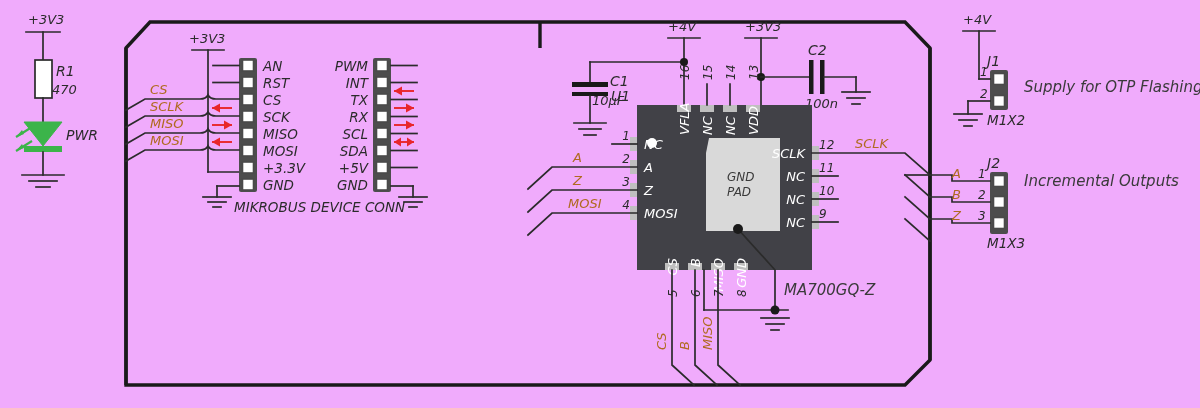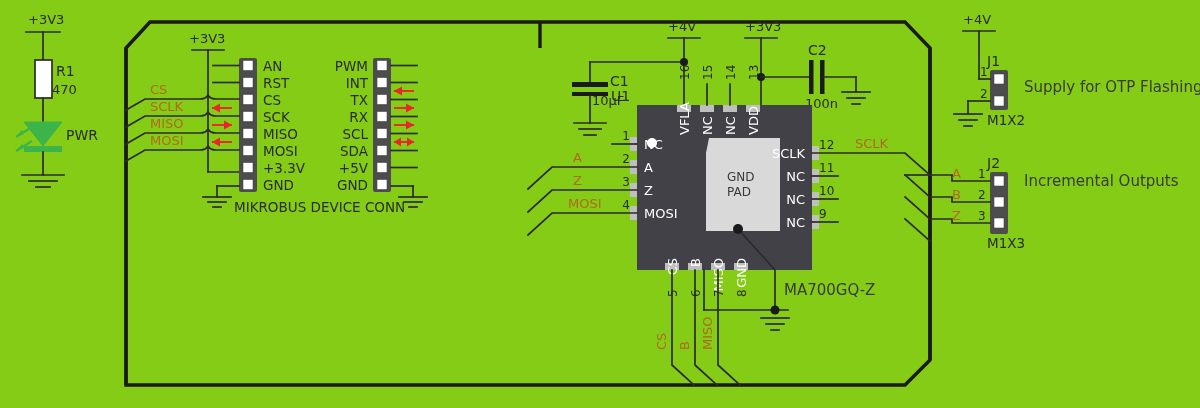--- a/index.html
+++ b/index.html
@@ -1,18 +1,18 @@
 <!DOCTYPE html>
 <html><head>
 <meta charset="utf-8">
 <style>
   html,body{margin:0;padding:0;background:#ffffff;}
   body{width:1200px;height:408px;overflow:hidden;
        font-family:"DejaVu Sans","Liberation Sans",sans-serif;}
-  #stage{position:relative;width:1200px;height:408px;background:#84cc16;}
+  #stage{position:relative;width:1200px;height:408px;background:#f0abfc;font-style:italic;}
   svg{position:absolute;left:0;top:0;width:1200px;height:408px;}
   text{font-family:"DejaVu Sans","Liberation Sans",sans-serif;}
   .netlbl{font-size:13px;fill:#2b2b2b;}
   .netlbl-or{font-size:13px;fill:#b06a20;}
   .pinname{font-size:13px;fill:#ffffff;}
   .pinnum{font-size:12px;fill:#2b2b2b;}
   .refdes{font-size:14px;fill:#2b2b2b;}
   .valtxt{font-size:13px;fill:#2b2b2b;}
   .bigtxt{font-size:15px;fill:#3a3a3a;}
   .conntxt{font-size:13.5px;fill:#2b2b2b;}

